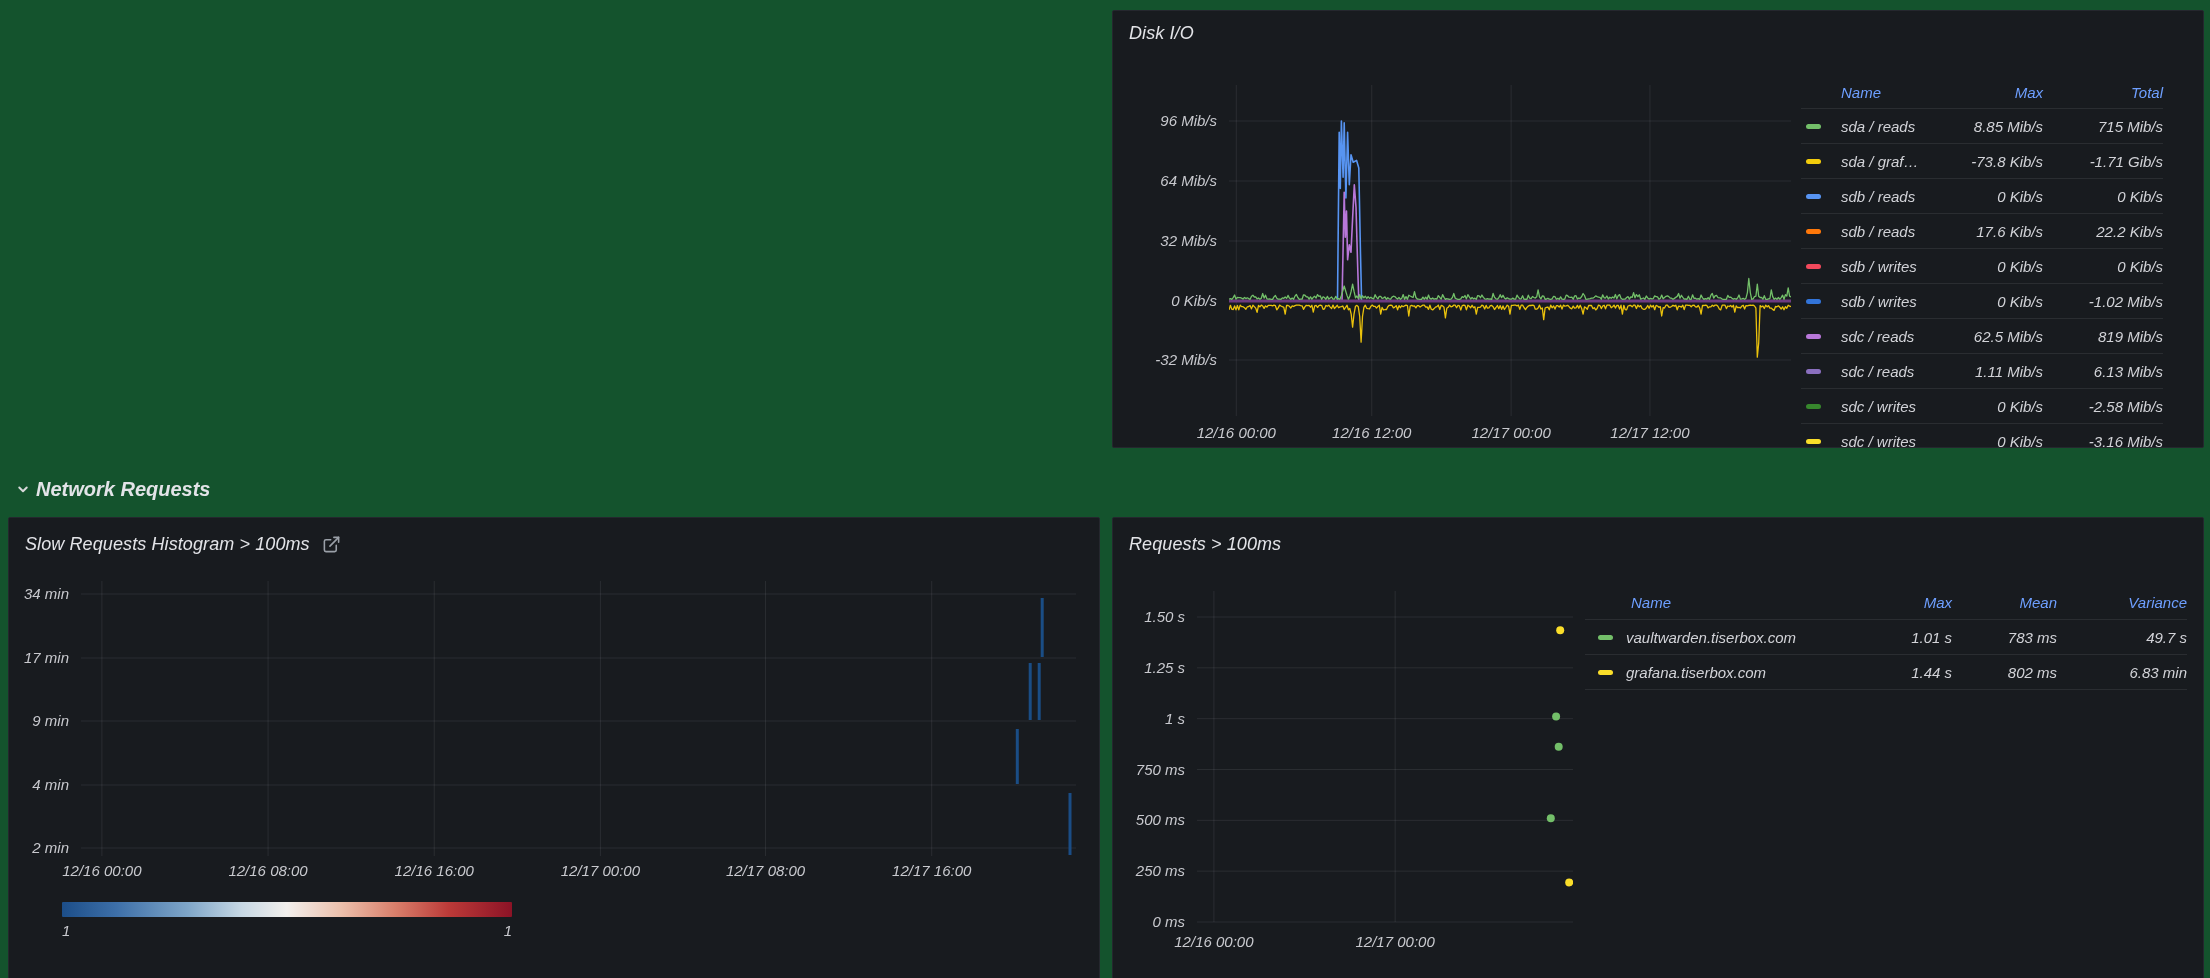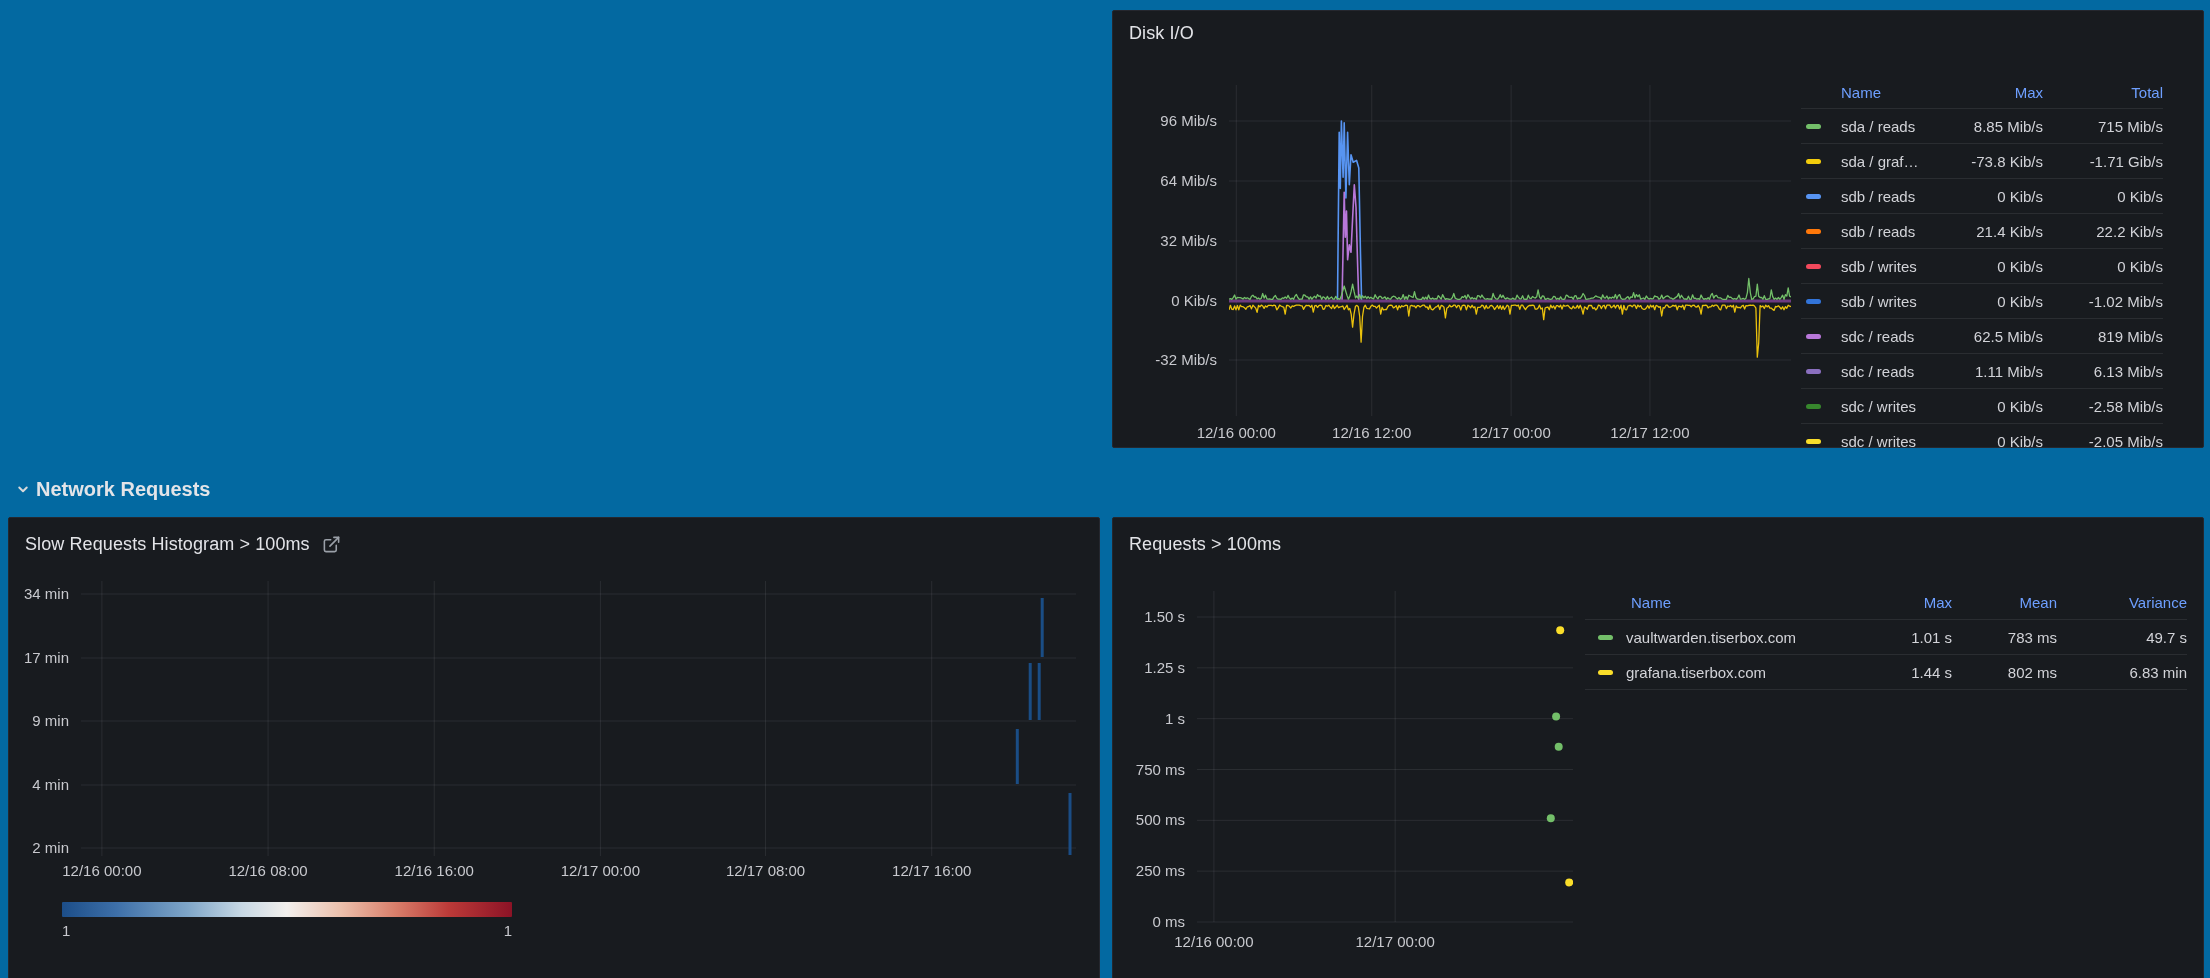--- a/index.html
+++ b/index.html
@@ -1,17 +1,17 @@
 <!DOCTYPE html>
 <html><head>
 <meta charset="utf-8">
 <style>
   html,body{margin:0;padding:0;background:#111217;}
   body{font-family:"Liberation Sans","DejaVu Sans",sans-serif;color:#d8d9da;}
-  .stage{position:relative;width:2210px;height:978px;background:#0369a1;overflow:hidden;}
+  .stage{position:relative;width:2210px;height:978px;background:#14532d;overflow:hidden;font-style:italic;}
   .panel{position:absolute;background:#181b1f;border:1px solid #25272e;border-radius:2px;box-sizing:border-box;overflow:hidden;}
   .panel-header{position:absolute;left:0;top:0;right:0;height:44px;display:flex;align-items:center;padding:0 16px;gap:12px;}
   .panel-title{font-size:18px;font-weight:500;color:#e3e4e8;letter-spacing:.1px;white-space:nowrap;}
   .chart-box{position:absolute;}
   svg{display:block;font-family:"Liberation Sans","DejaVu Sans",sans-serif;}
   
   .section-row{position:absolute;display:flex;align-items:center;gap:4px;cursor:pointer;}
   .section-title{font-size:20px;font-weight:700;color:#e3e4e8;}
   
   .legend{position:absolute;font-size:15px;}
@@ -98,21 +98,21 @@
             <span style="overflow: hidden; text-overflow: ellipsis; white-space: nowrap;">sdb / reads</span>
           </span>
           <span class="lg-cell" style="width: 120px;">0 Kib/s</span>
           <span class="lg-cell" style="width: 120px;">0 Kib/s</span>
         </div>
         <div class="lg-row" style="height: 35px;">
           <span class="lg-name" style="padding-left: 5px;">
             <span class="swatch" style="background: rgb(255, 120, 10); margin-left: 0px; margin-right: 20px;"></span>
             <span style="overflow: hidden; text-overflow: ellipsis; white-space: nowrap;">sdb / reads</span>
           </span>
-          <span class="lg-cell" style="width: 120px;">21.4 Kib/s</span>
+          <span class="lg-cell" style="width: 120px;">17.6 Kib/s</span>
           <span class="lg-cell" style="width: 120px;">22.2 Kib/s</span>
         </div>
         <div class="lg-row" style="height: 35px;">
           <span class="lg-name" style="padding-left: 5px;">
             <span class="swatch" style="background: rgb(242, 73, 92); margin-left: 0px; margin-right: 20px;"></span>
             <span style="overflow: hidden; text-overflow: ellipsis; white-space: nowrap;">sdb / writes</span>
           </span>
           <span class="lg-cell" style="width: 120px;">0 Kib/s</span>
           <span class="lg-cell" style="width: 120px;">0 Kib/s</span>
         </div>
@@ -147,21 +147,21 @@
           </span>
           <span class="lg-cell" style="width: 120px;">0 Kib/s</span>
           <span class="lg-cell" style="width: 120px;">-2.58 Mib/s</span>
         </div>
         <div class="lg-row" style="height: 35px;">
           <span class="lg-name" style="padding-left: 5px;">
             <span class="swatch" style="background: rgb(250, 222, 42); margin-left: 0px; margin-right: 20px;"></span>
             <span style="overflow: hidden; text-overflow: ellipsis; white-space: nowrap;">sdc / writes</span>
           </span>
           <span class="lg-cell" style="width: 120px;">0 Kib/s</span>
-          <span class="lg-cell" style="width: 120px;">-2.05 Mib/s</span>
+          <span class="lg-cell" style="width: 120px;">-3.16 Mib/s</span>
         </div>
       </div>
   </div>
 
   <div class="section-row" style="left:14px;top:476px;height:26px">
     <span class="icon-btn">
       <svg width="18" height="18" viewBox="0 0 24 24" fill="none" stroke="#d8d9da" stroke-width="2.6" stroke-linecap="round" stroke-linejoin="round">
           <path d="M7 10l5 5 5-5"></path>
         </svg>
     </span>

